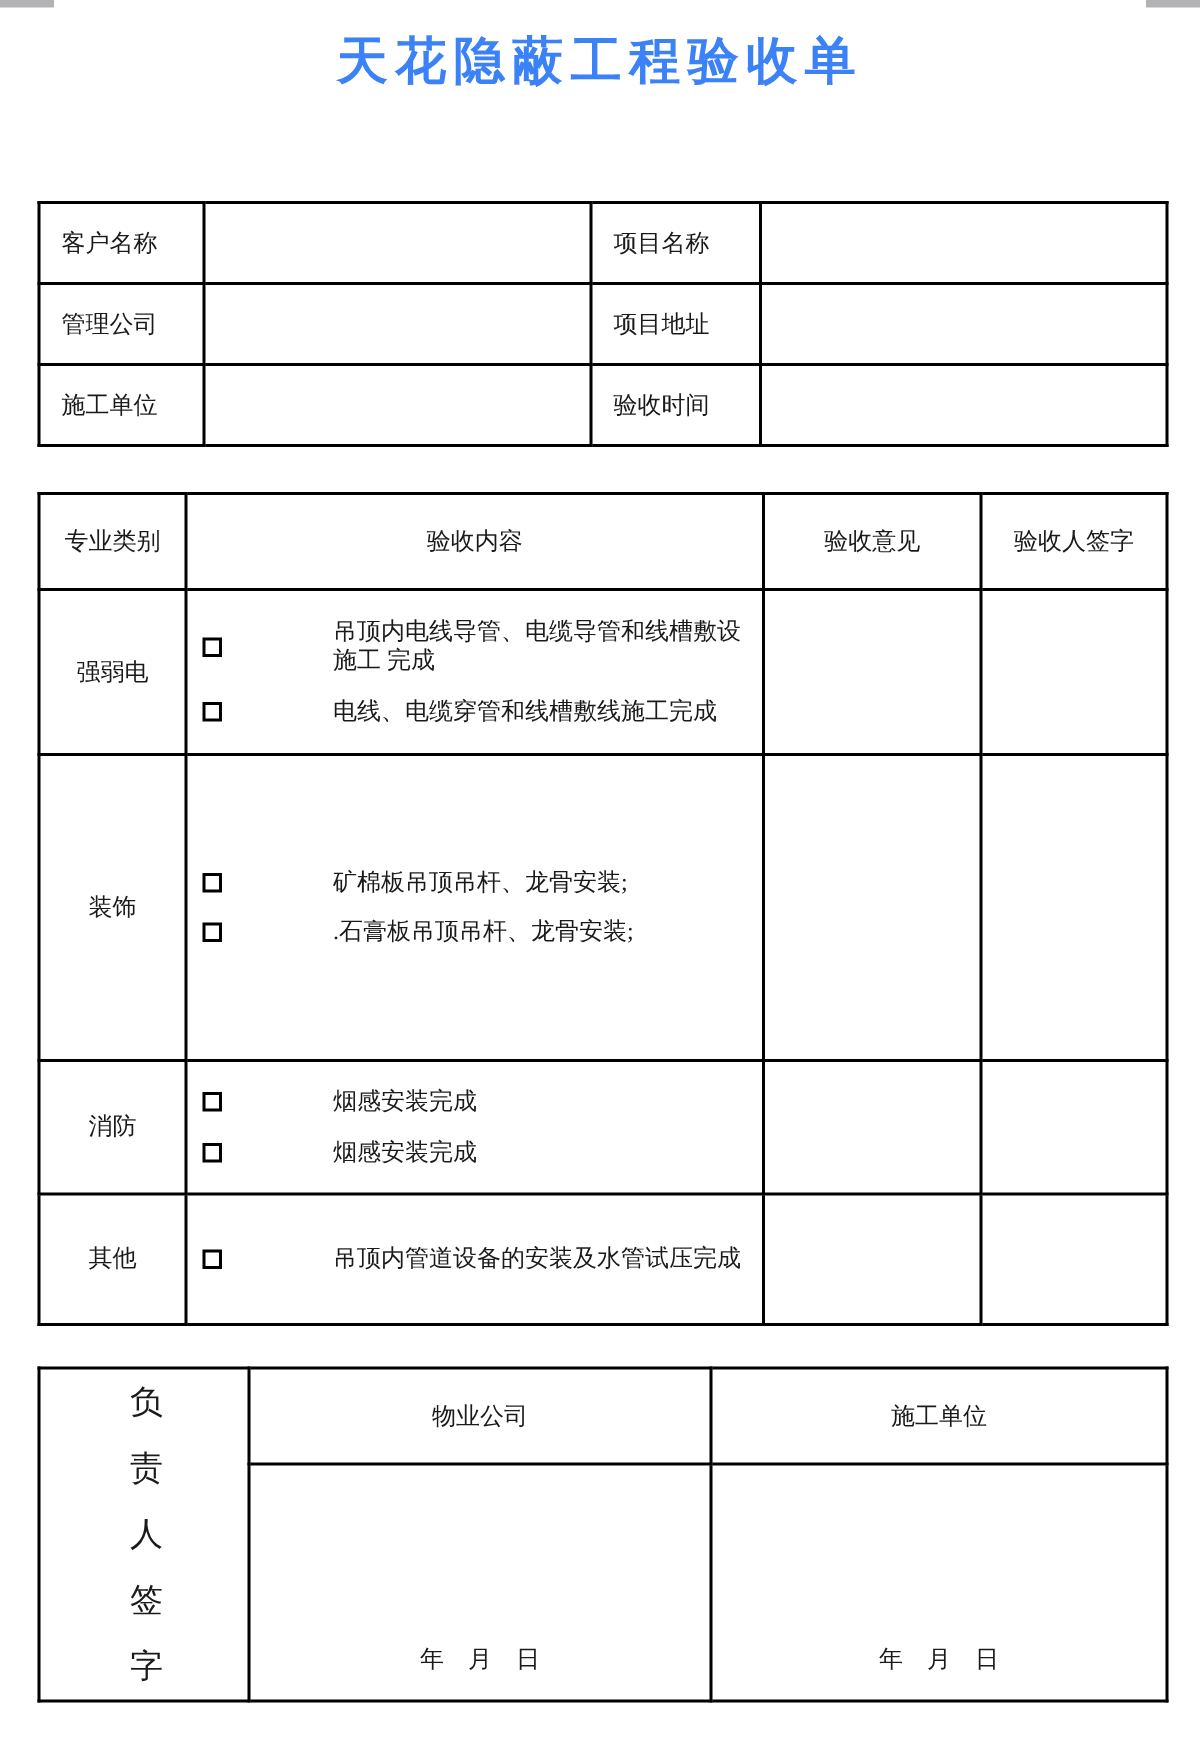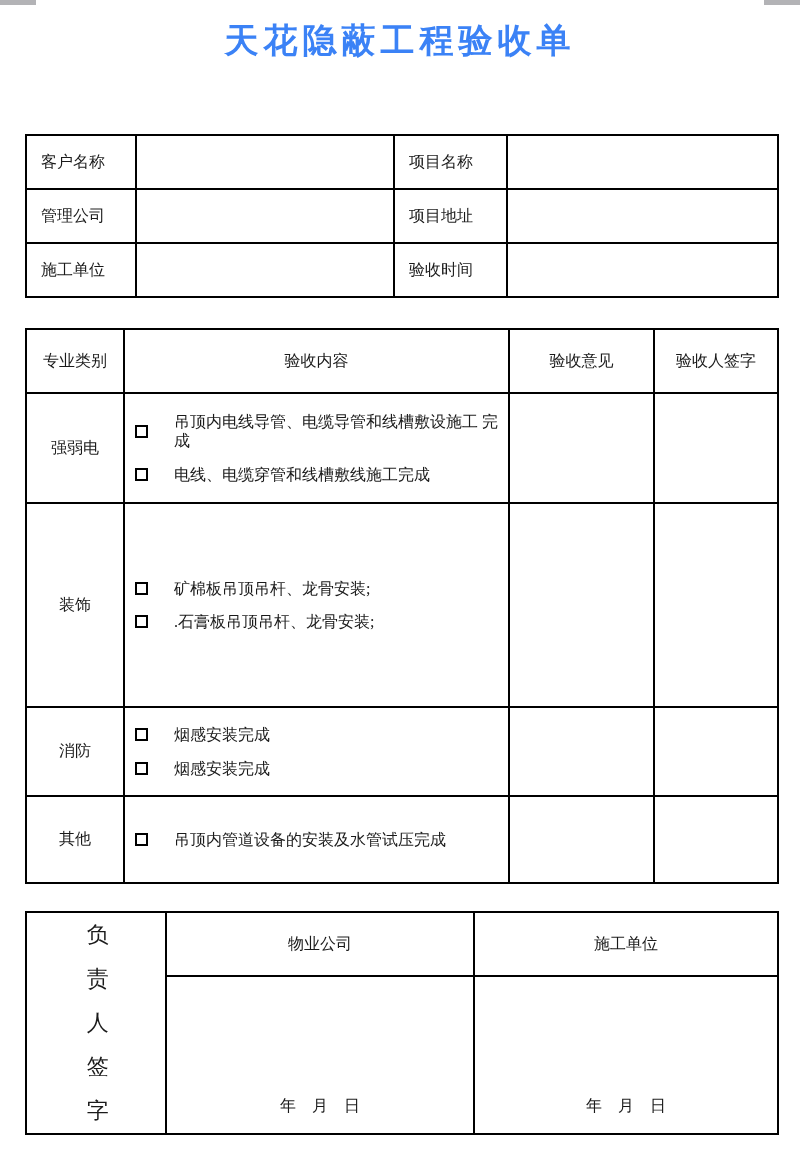--- a/index.html
+++ b/index.html
@@ -31,21 +31,21 @@
   .acc-table { margin-top:30px; }
   .acc-table th { height:64px; text-align:center;border-radius:28px; }
   .acc-cat { text-align:center; }
   .row-qrd  td { height:110px; }
   .row-deco td { height:204px;border-radius:26px; }
   .row-fire td { height:89px;  }
   .row-other td { height:87px; }
   .items { display:flex; flex-direction:column; justify-content:center; gap:14px; padding:6px 6px 6px 10px; }
   .item  { display:flex; align-items:center; }
   .checkbox { width:13px; height:13px; border:2px solid #000; margin-right:26px; flex:none; background:#fff; }
-  .item-text { font-size:16px; line-height:1.2; }
+  .item-text { font-size:16px; line-height:1.2;margin-left:48px; }
 
   
   .sig-table { margin-top:27px; }
   .sig-head td { height:63px; text-align:center; }
   .sig-body td { height:154px; text-align:center; vertical-align:bottom; padding-bottom:16px;font-family:Liberation Serif, serif; }
   .vertical-label-cell { text-align:center; vertical-align:middle; }
   .vertical-label {
     display:inline-block; width:1.15em; word-break:break-all;
     font-size:22px; line-height:2.0; text-align:right; letter-spacing:0;
   }

